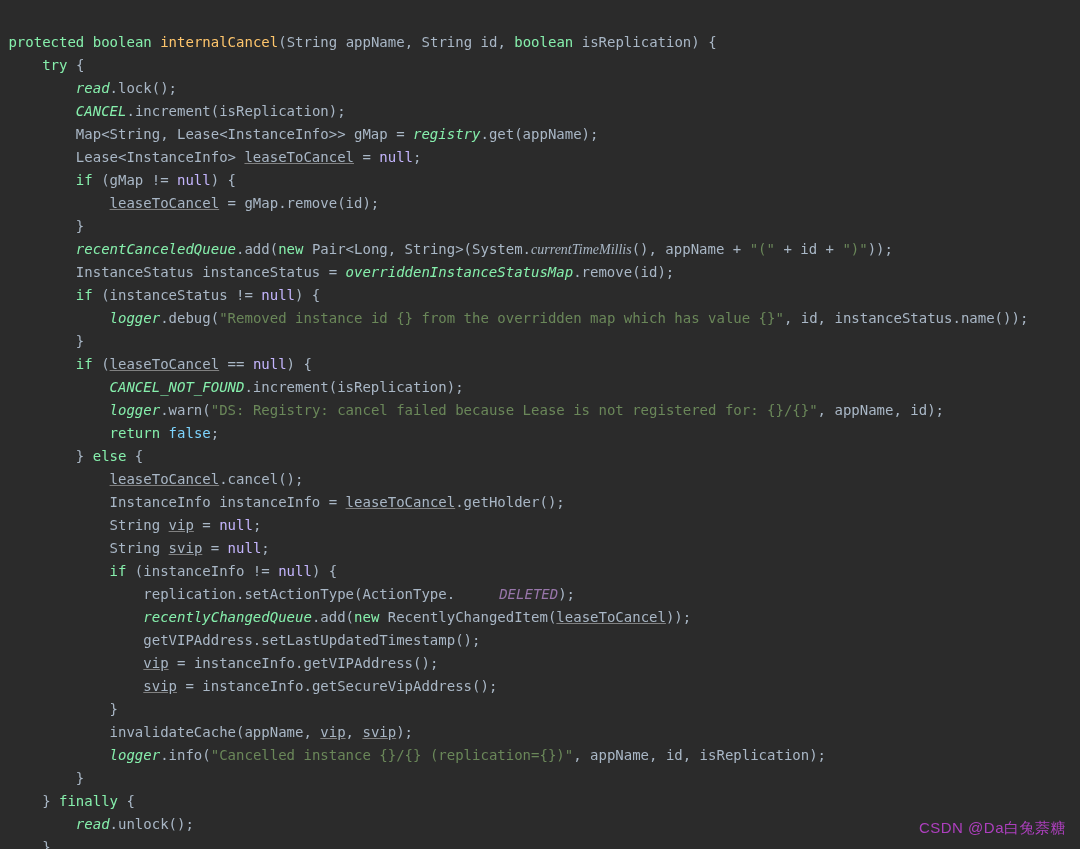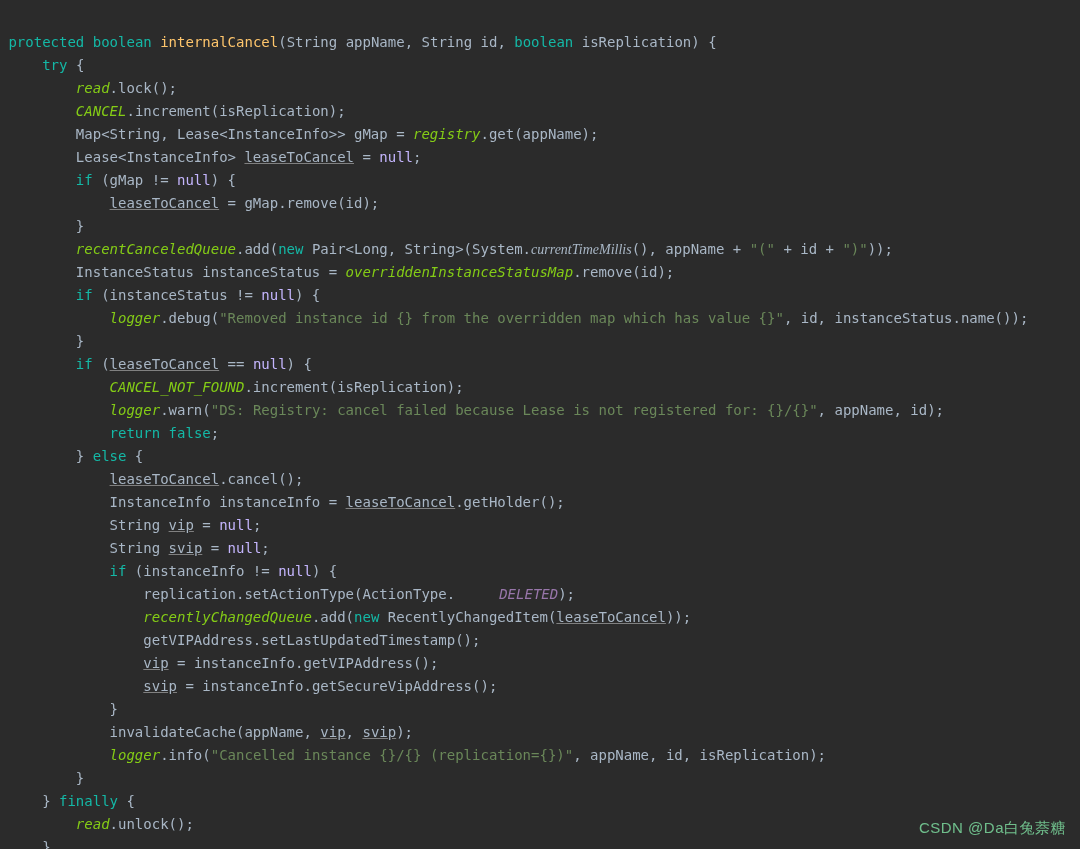--- a/index.html
+++ b/index.html
@@ -12,33 +12,33 @@
     color:#a9b7c6;
     overflow:hidden;
     position:relative;
   }
   .code{
     padding:8px 0 0 0;
     white-space:pre;
   }
   pre{margin:0;font:inherit;}
   
-  .kw{color:#14b8a6;}     
+  .kw{color:#86efac;}     
   .fn{color:#ffc66c;margin-top:33px;}       
   .str{color:#6a8759;}
-  .fld{color:#84cc16;font-style:italic;}
+  .fld{color:#86efac;font-style:italic;}
   .und{text-decoration:underline;text-decoration-color:#808080;}
   .enumc{color:#9876aa;font-style:italic;margin-left:44px;}
   .staticc{color:#a9b7c6;font-style:italic;font-family:Liberation Serif, serif;}
   .null{color:#c4b5fd;}
-  .false{color:#14b8a6;}
+  .false{color:#7dd3fc;}
   .watermark{
     position:absolute;
     right:14px;bottom:10px;
-    color:#86efac;
+    color:#d946ef;
     font-family:sans-serif;
     font-size:15px;
     opacity:0.75;
     letter-spacing:0.5px;
     text-align:right;
   }
 </style>
 </head>
 <body>
 

